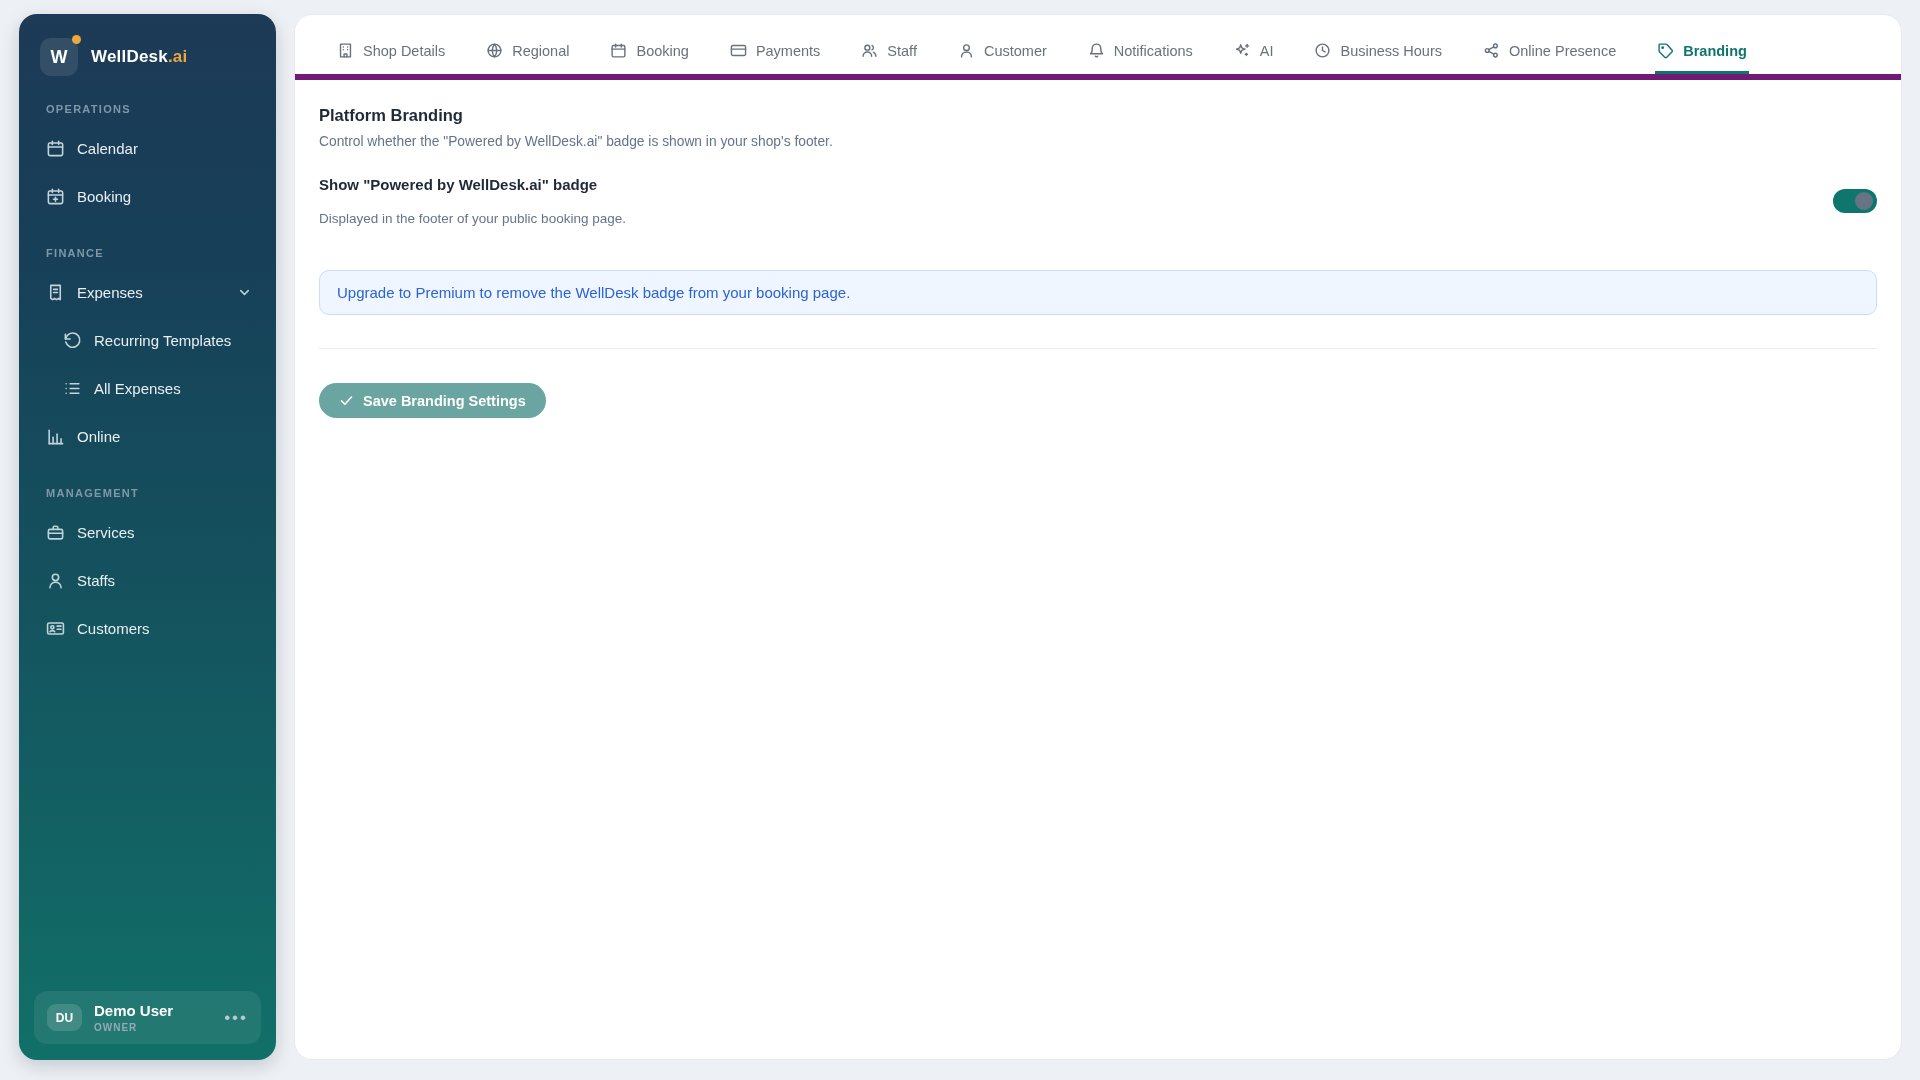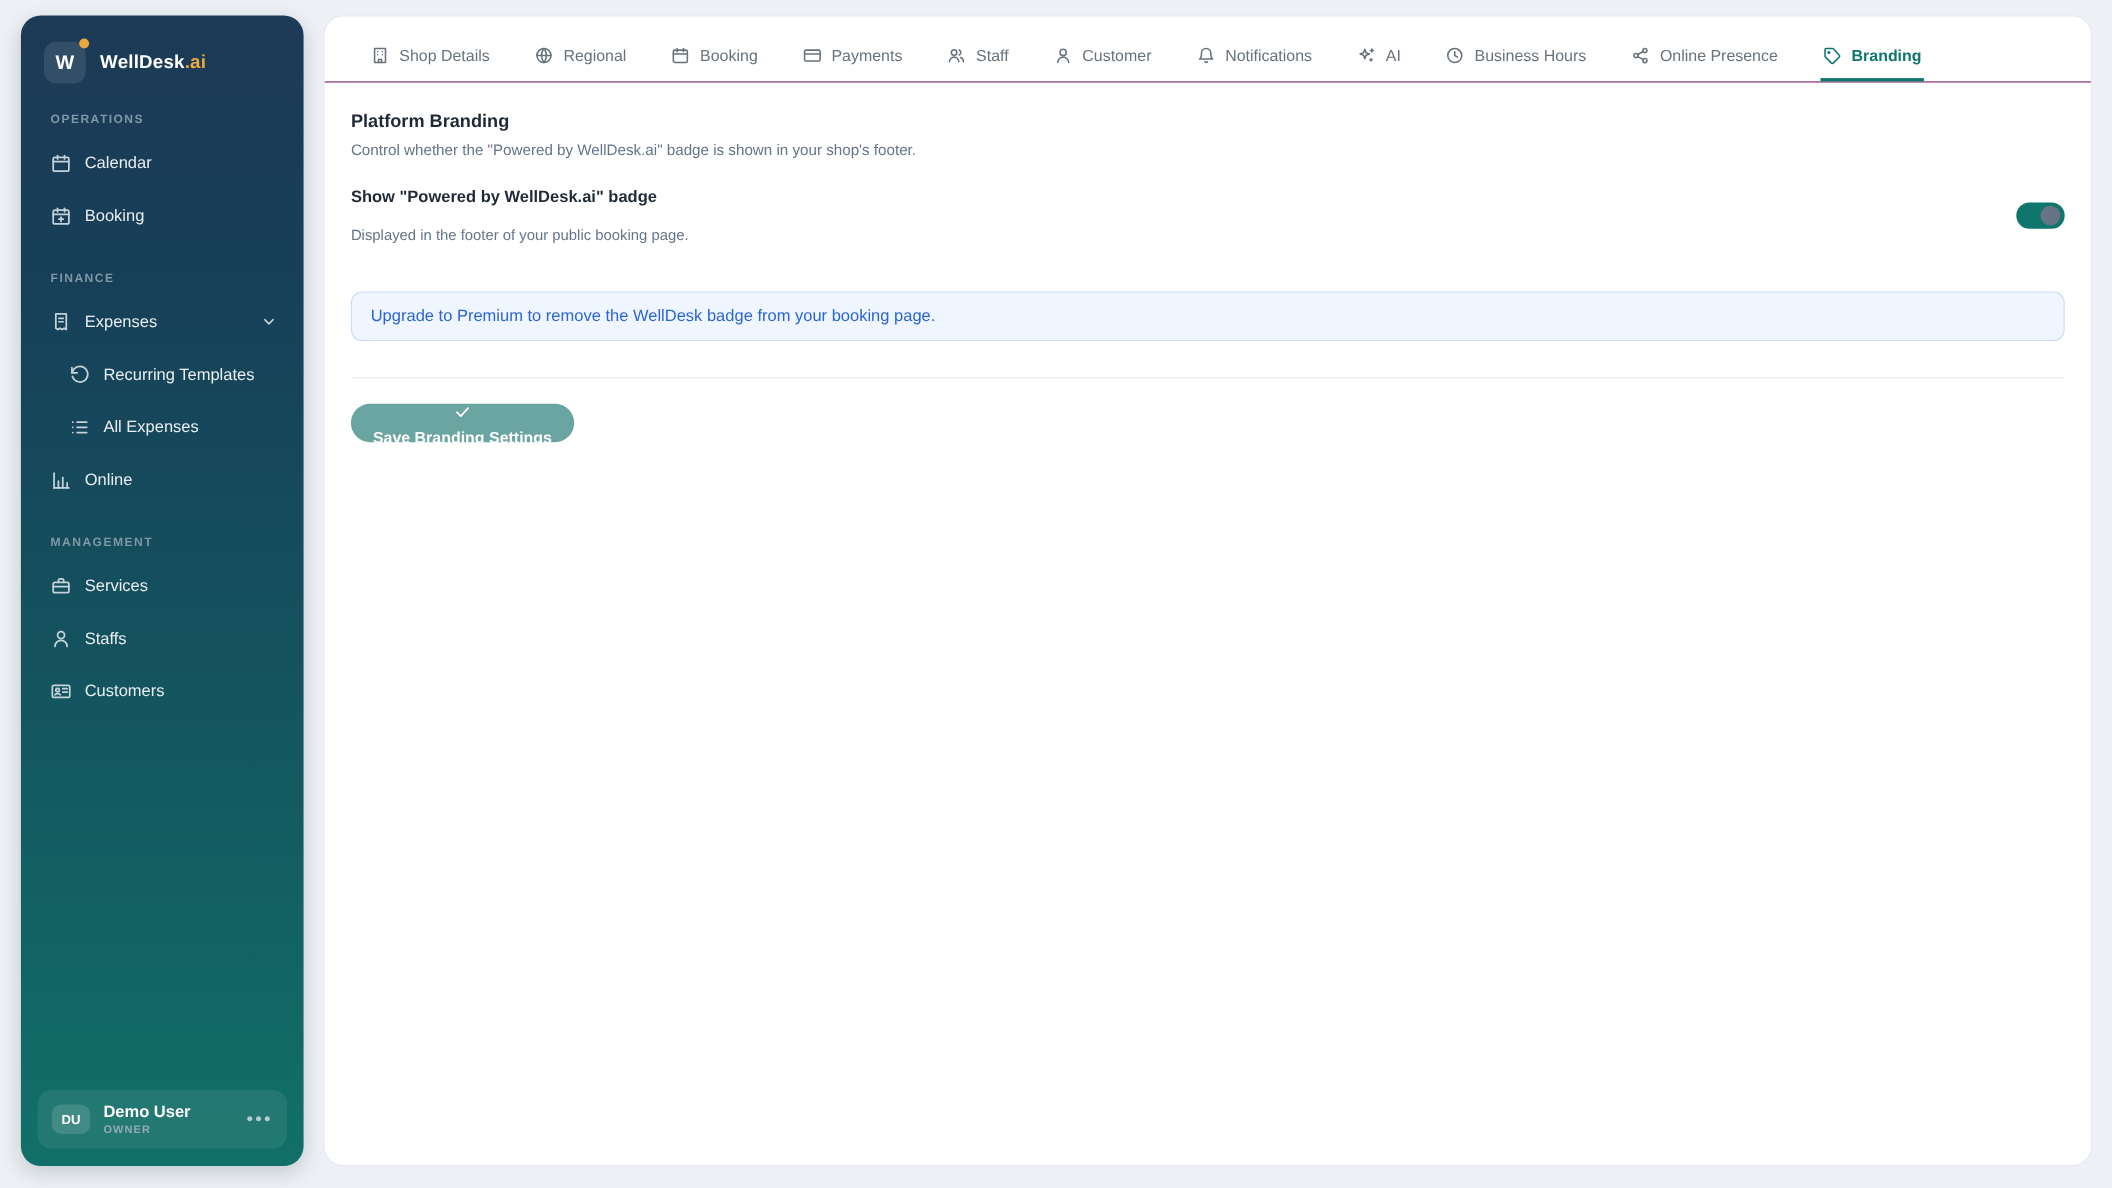--- a/index.html
+++ b/index.html
@@ -81,21 +81,21 @@
     color:#fff; font-size:14.5px; font-weight:600; cursor:pointer;
     font-family:"Liberation Sans", sans-serif;
   }
   .btn .ic { width:15px; height:15px; }
   .btn-primary { background:#0d6f68; }
   .btn-muted { background:#6aa5a1; }
 
   .tabbar {
     display:flex; align-items:center; gap:37px;
     margin-top:13px; padding:0 40px;
-    border-bottom:1px solid #701a75;
+    border-bottom:6px solid #701a75;
   }
   .tab {
     display:flex; align-items:center; gap:9px;
     padding:14px 2px 12px 2px; border-bottom:3px solid transparent;
     color:#68727d; font-size:14.5px; cursor:pointer; white-space:nowrap;
   }
   .tab .ic { width:17px; height:17px; }
   .tab.active { color:#0f766e; font-weight:700; border-bottom-color:#0f766e; }
 
   .content { padding:26px 24px; }
@@ -113,21 +113,21 @@
     position:absolute; top:3px; right:4px; width:18px; height:18px;
     border-radius:50%; background:#667486;
   }
 
   .banner {
     margin-top:44px; padding:13px 17px;
     background:#eff6ff; border:1px solid #c9dcf8; border-radius:10px;
     font-size:15px; color:#2b63d8;
   }
   .divider { margin-top:33px; border:none; border-top:1px solid #e7eaee; }
-  .save-branding { margin-top:23px;flex-direction:column; }
+  .save-branding { margin-top:34px; }
 </style>
 </head>
 <body>
 
 <aside class="sidebar">
 
   <div class="logo-row">
     <div class="logo-box">
       <span>W</span>
       <span class="logo-dot"></span>

